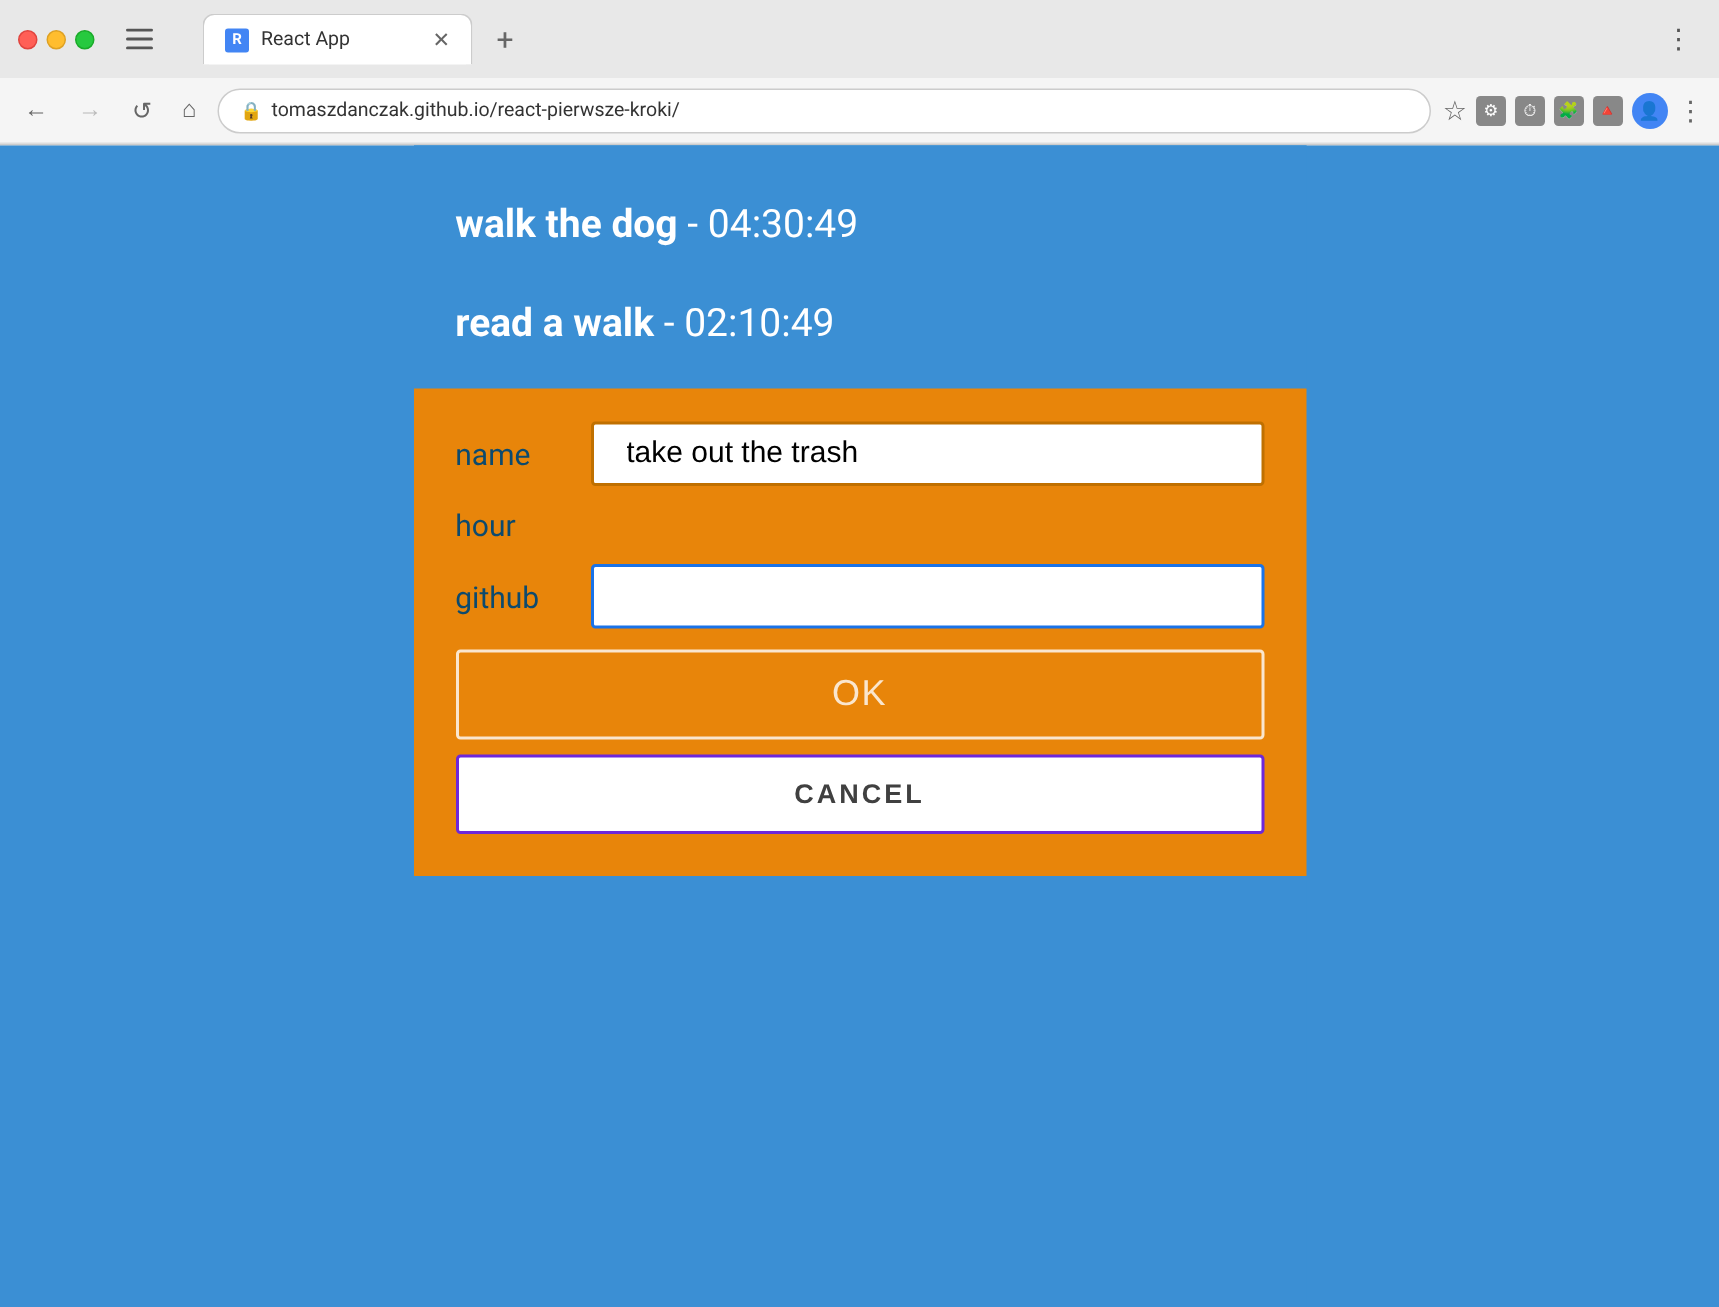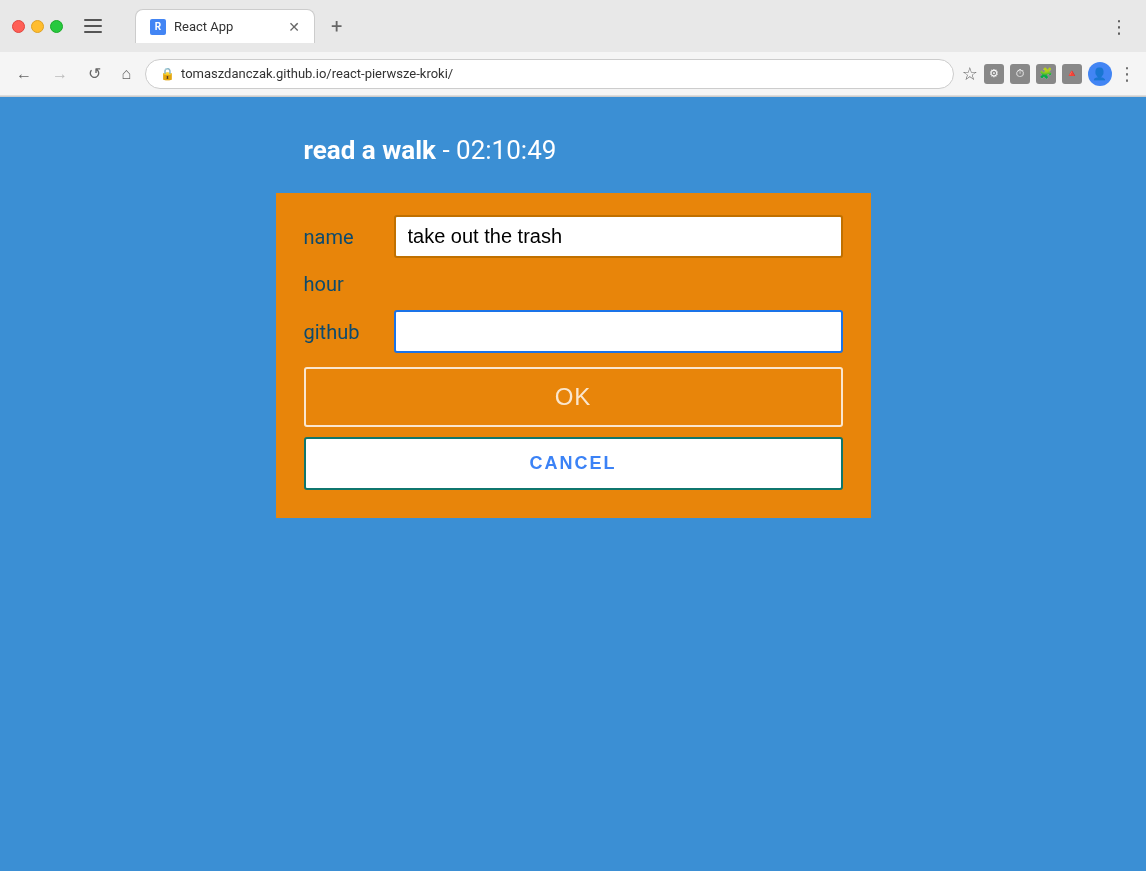--- a/index.html
+++ b/index.html
@@ -211,21 +211,21 @@
       color: #0c4a6e;
       font-size: 20px;
       width: 90px;
       flex-shrink: 0;
     }
 
     .form-input {
       flex: 1;
       border: 2px solid #c07000;
       border-radius: 3px;
-      padding: 8px 12px;
+      padding: 8px 22px;
       font-size: 20px;
       background: #fff;
       outline: none;
     }
 
     .btn-ok {
       display: block;
       width: 100%;
       padding: 14px;
       background: #e8850a;
@@ -237,23 +237,23 @@
       cursor: pointer;
       margin-bottom: 10px;
       opacity: 0.8;
     }
 
     .btn-cancel {
       display: block;
       width: 100%;
       padding: 14px;
       background: #fff;
-      border: 2px solid #0f766e;
+      border: 2px solid #6d28d9;
       border-radius: 3px;
-      color: #3b82f6;
+      color: #404040;
       font-size: 18px;
       font-weight: bold;
       letter-spacing: 2px;
       cursor: pointer;
     }
 
     
     .bottom-area {
       background: #3b8fd4;
       height: 200px;
@@ -310,20 +310,24 @@
       <span style="font-size:18px;color:#666;cursor:pointer;">⋮</span>
     </div>
   </div>
 </div>
 
 <div class="page-content">
   <div class="app-container">
 
     <div class="task-list">
       <div class="task-item">
+        <span class="task-name">walk the dog</span>
+        <span class="task-time"> - 04:30:49</span>
+      </div>
+      <div class="task-item">
         <span class="task-name">read a walk</span>
         <span class="task-time"> - 02:10:49</span>
       </div>
     </div>
 
     <div class="form-area">
       <div class="form-row">
         <label class="form-label">name</label>
         <input class="form-input" type="text" value="take out the trash" style="">
       </div>

